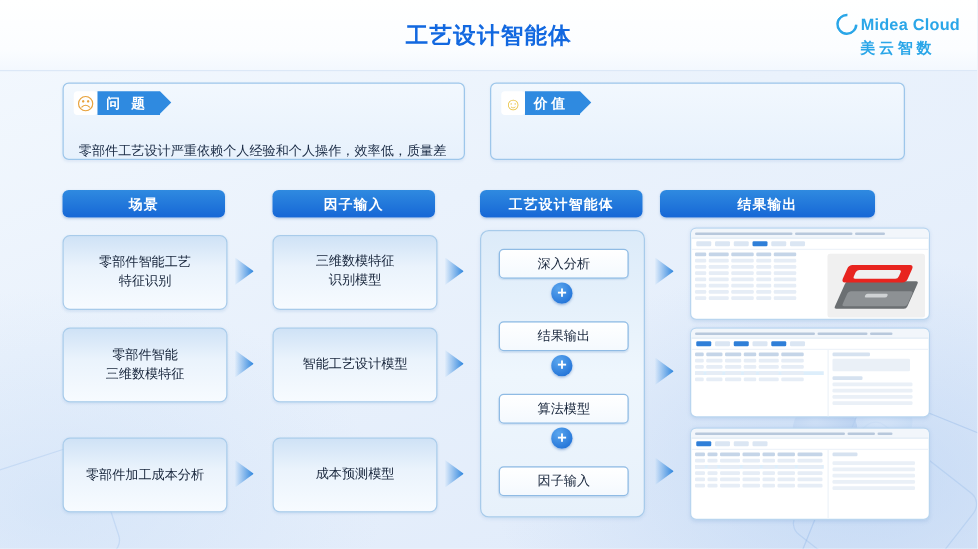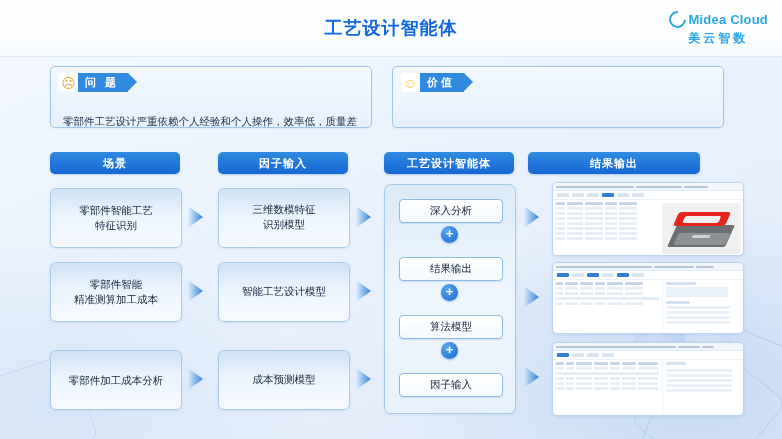--- a/index.html
+++ b/index.html
@@ -165,21 +165,21 @@
 
   <div class="colhead ch2">因子输入</div>
   <div class="colhead ch1">场景</div>
   <div class="colhead ch3">工艺设计智能体</div>
   <div class="colhead ch4">结果输出</div>
 
   <div class="col1">
     <div class="card r1" style="white-space:pre-line">零部件智能工艺
 特征识别</div>
     <div class="card r2" style="white-space:pre-line">零部件智能
-精准测算加工成本</div>
+三维数模特征</div>
     <div class="card r3" style="white-space:pre-line">零部件加工成本分析</div>
   </div>
 
   <div class="arrow-g" style="left:188px;top:206px"></div>
   <div class="arrow-g" style="left:188px;top:280px"></div>
   <div class="arrow-g" style="left:188px;top:368px"></div>
 
   <div class="col2">
     <div class="card r1" style="white-space:pre-line">三维数模特征
 识别模型</div>

